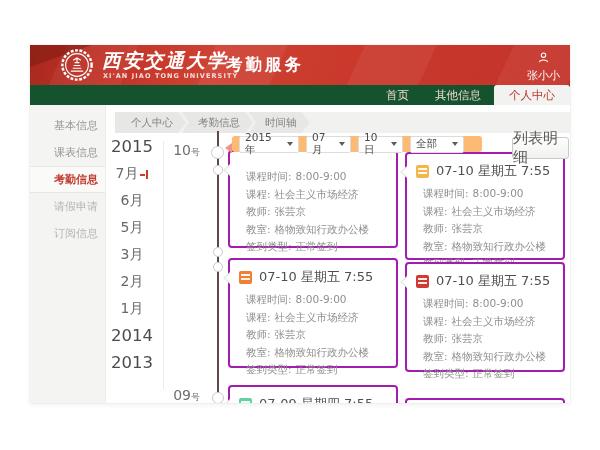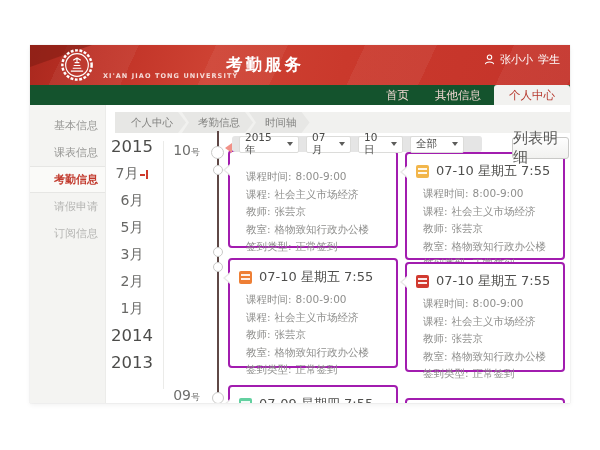--- a/index.html
+++ b/index.html
@@ -14,21 +14,21 @@
   .banner .stripe{position:absolute;left:-40px;top:0;width:120%;height:100%;
           background:repeating-linear-gradient(115deg,rgba(255,255,255,0) 0 70px,rgba(255,255,255,.055) 70px 135px);}
   .banner .wedge{position:absolute;left:0;top:0;width:62px;height:22px;
           background:#7e1b13;opacity:.55;clip-path:polygon(0 0,100% 0,0 100%);}
   .logo{position:absolute;left:30px;top:3px;width:34px;height:34px;}
   .brand-cn{position:absolute;left:72px;top:4px;font-size:19px;line-height:22px;color:#fff;
           font-family:"DejaVu Serif","Liberation Serif",serif;font-style:italic;font-weight:bold;letter-spacing:2px;}
   .brand-en{position:absolute;left:73px;top:27px;font-size:6.5px;color:#f6ddd9;letter-spacing:1.1px;font-weight:bold;}
   .app-title{position:absolute;left:196px;top:9px;font-size:16.5px;color:#fff;font-weight:bold;letter-spacing:3px;}
   .user{position:absolute;right:10px;top:7px;display:flex;align-items:center;gap:5px;
-        font-size:11px;color:#ffffff;cursor:pointer;}
+        font-size:11px;color:#ffffff;cursor:pointer;flex-direction:column;}
 
   
   .nav{position:absolute;left:0;top:40px;width:540px;height:20px;background:#14532d;
        display:flex;justify-content:flex-end;align-items:stretch;}
   .nav-item{padding:0 13px;line-height:20px;font-size:11.5px;color:#f2d8d3;cursor:pointer;}
   .nav-item.active{background:#f2f2f0;color:#b5362b;border-radius:3px 3px 0 0;padding:0 15px;margin-right:0;}
 
   
   .main-bg{position:absolute;left:75px;top:60px;right:0;bottom:0;background:#fff;}
   .sidebar{position:absolute;left:0;top:60px;width:75px;bottom:0;background:#f4f4f2;border-right:1px solid #ececea;}
@@ -64,21 +64,21 @@
   .n2{left:183px;top:120px;width:10px;height:10px;}
   .n3{left:183px;top:202px;width:10px;height:10px;}
   .n4{left:183px;top:217px;width:10px;height:10px;}
   .n5{left:182px;top:347px;width:12px;height:12px;}
 
   .day{position:absolute;left:130px;width:40px;text-align:right;font-size:14px;color:#6e6e6c;z-index:2;}
   .day .sfx{font-size:9px;}
   .day1{top:97px;} .day2{top:342px;}
 
   
-  .fbar{position:absolute;left:202px;top:91px;width:250px;height:16px;background:#e5e5e5;border-radius:3px;
+  .fbar{position:absolute;left:202px;top:91px;width:250px;height:16px;background:#fdba74;border-radius:3px;
         z-index:6;display:flex;align-items:center;gap:7px;padding-left:7px;box-sizing:border-box;}
   .fbar::before{content:"";position:absolute;left:-7px;top:7px;width:0;height:0;
         border-top:5px solid transparent;border-bottom:5px solid transparent;border-right:7px solid #f19188;}
   .dd{height:17px;background:#fff;border:1px solid #dcdcda;border-radius:2px;display:flex;align-items:center;
         justify-content:space-between;padding:0 5px;font-size:10.5px;color:#4a4a48;cursor:pointer;box-sizing:border-box;}
   .dd .car{width:0;height:0;border-left:3.5px solid transparent;border-right:3.5px solid transparent;
         border-top:4px solid #5c5c5a;margin-left:5px;}
   .dd1{width:60px;} .dd2{width:45px;} .dd3{width:45px;} .dd4{width:54px;}
 
   .list-btn{position:absolute;left:482px;top:92px;width:57px;height:22px;z-index:6;cursor:pointer;
@@ -116,20 +116,21 @@
     <div class="banner">
       <div class="stripe"></div>
       <div class="wedge"></div>
       <div class="logo">
         <svg width="34" height="34" viewBox="0 0 36 36">
           <circle cx="18" cy="18" r="15.5" fill="none" stroke="#ffffff" stroke-width="2.6" stroke-dasharray="3 1.7"></circle>
           <circle cx="18" cy="18" r="12" fill="none" stroke="#ffffff" stroke-width="1.2"></circle>
           <path d="M11.5 24.5 h13 M13.5 21.5 h9 M14.5 18.5 h7 M15.5 15.5 h5 M18 10.5 v5 M14 13 l4 -2.5 4 2.5" fill="none" stroke="#ffffff" stroke-width="1.2"></path>
         </svg>
       </div>
+      <div class="brand-cn">西安交通大学</div>
       <div class="brand-en">XI'AN JIAO TONG UNIVERSITY</div>
       <div class="app-title">考勤服务</div>
       <div class="user">
         <span>
           <svg width="11" height="11" viewBox="0 0 12 12">
             <circle cx="6" cy="3.5" r="2.4" fill="none" stroke="#fff" stroke-width="1.2"></circle>
             <path d="M1.5 11 c0.5-3 8.5-3 9 0" fill="none" stroke="#fff" stroke-width="1.2"></path>
           </svg>
         </span>
         <span>张小小</span>

